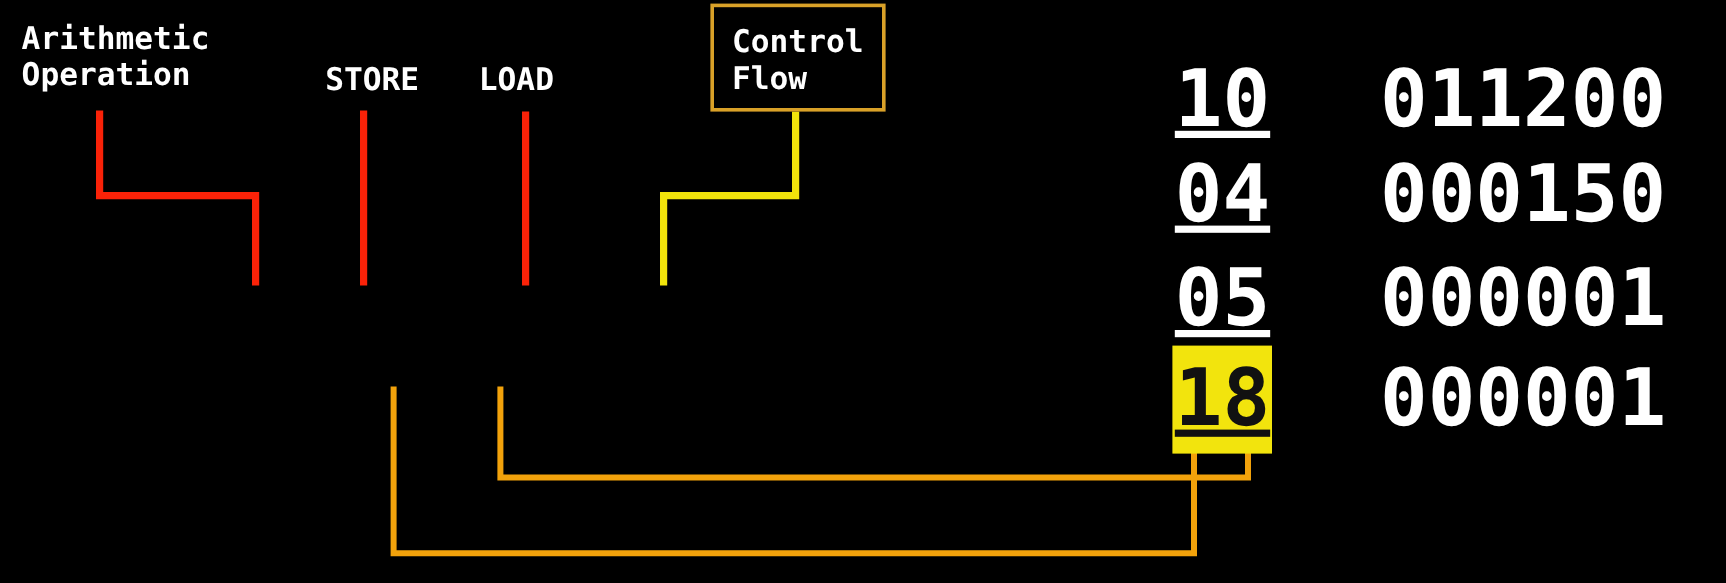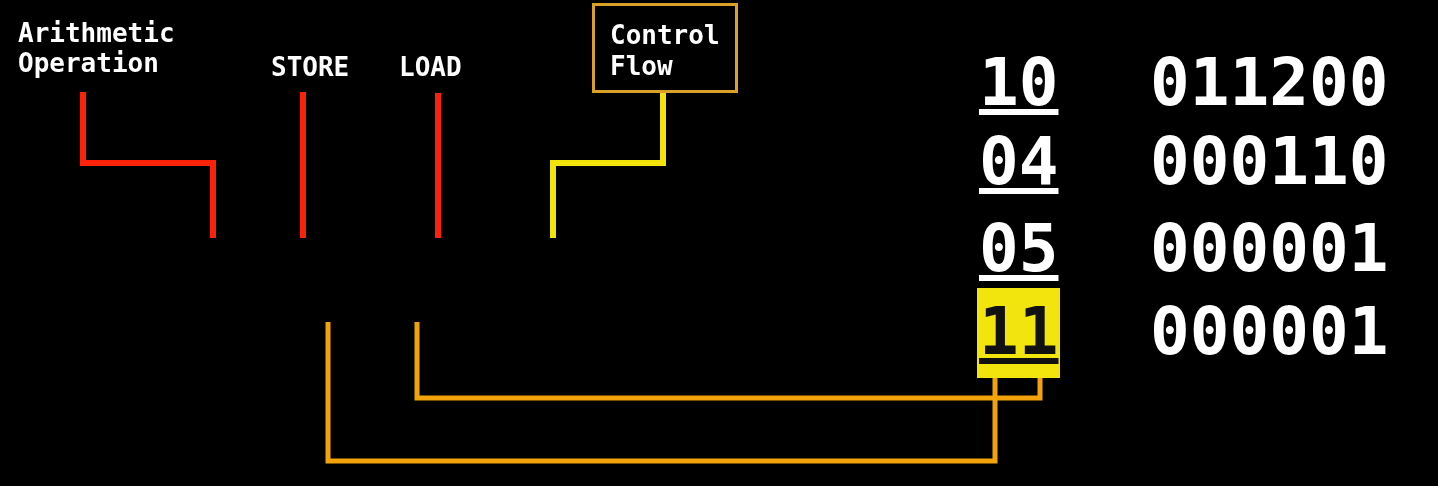--- a/index.html
+++ b/index.html
@@ -120,26 +120,26 @@
   </div>
 
 
   <div class="trow trow-0">
     <span class="code">10</span>
     <span class="val">011200</span>
   </div>
 
   <div class="trow trow-1">
     <span class="code">04</span>
-    <span class="val">000110</span>
+    <span class="val">000150</span>
   </div>
 
   <div class="trow trow-2">
     <span class="code">05</span>
     <span class="val">000001</span>
   </div>
 
   <div class="trow trow-3">
-    <span class="code hl">11</span>
+    <span class="code hl">18</span>
     <span class="val">000001</span>
   </div>
 
 </div>
 
 </body></html>

